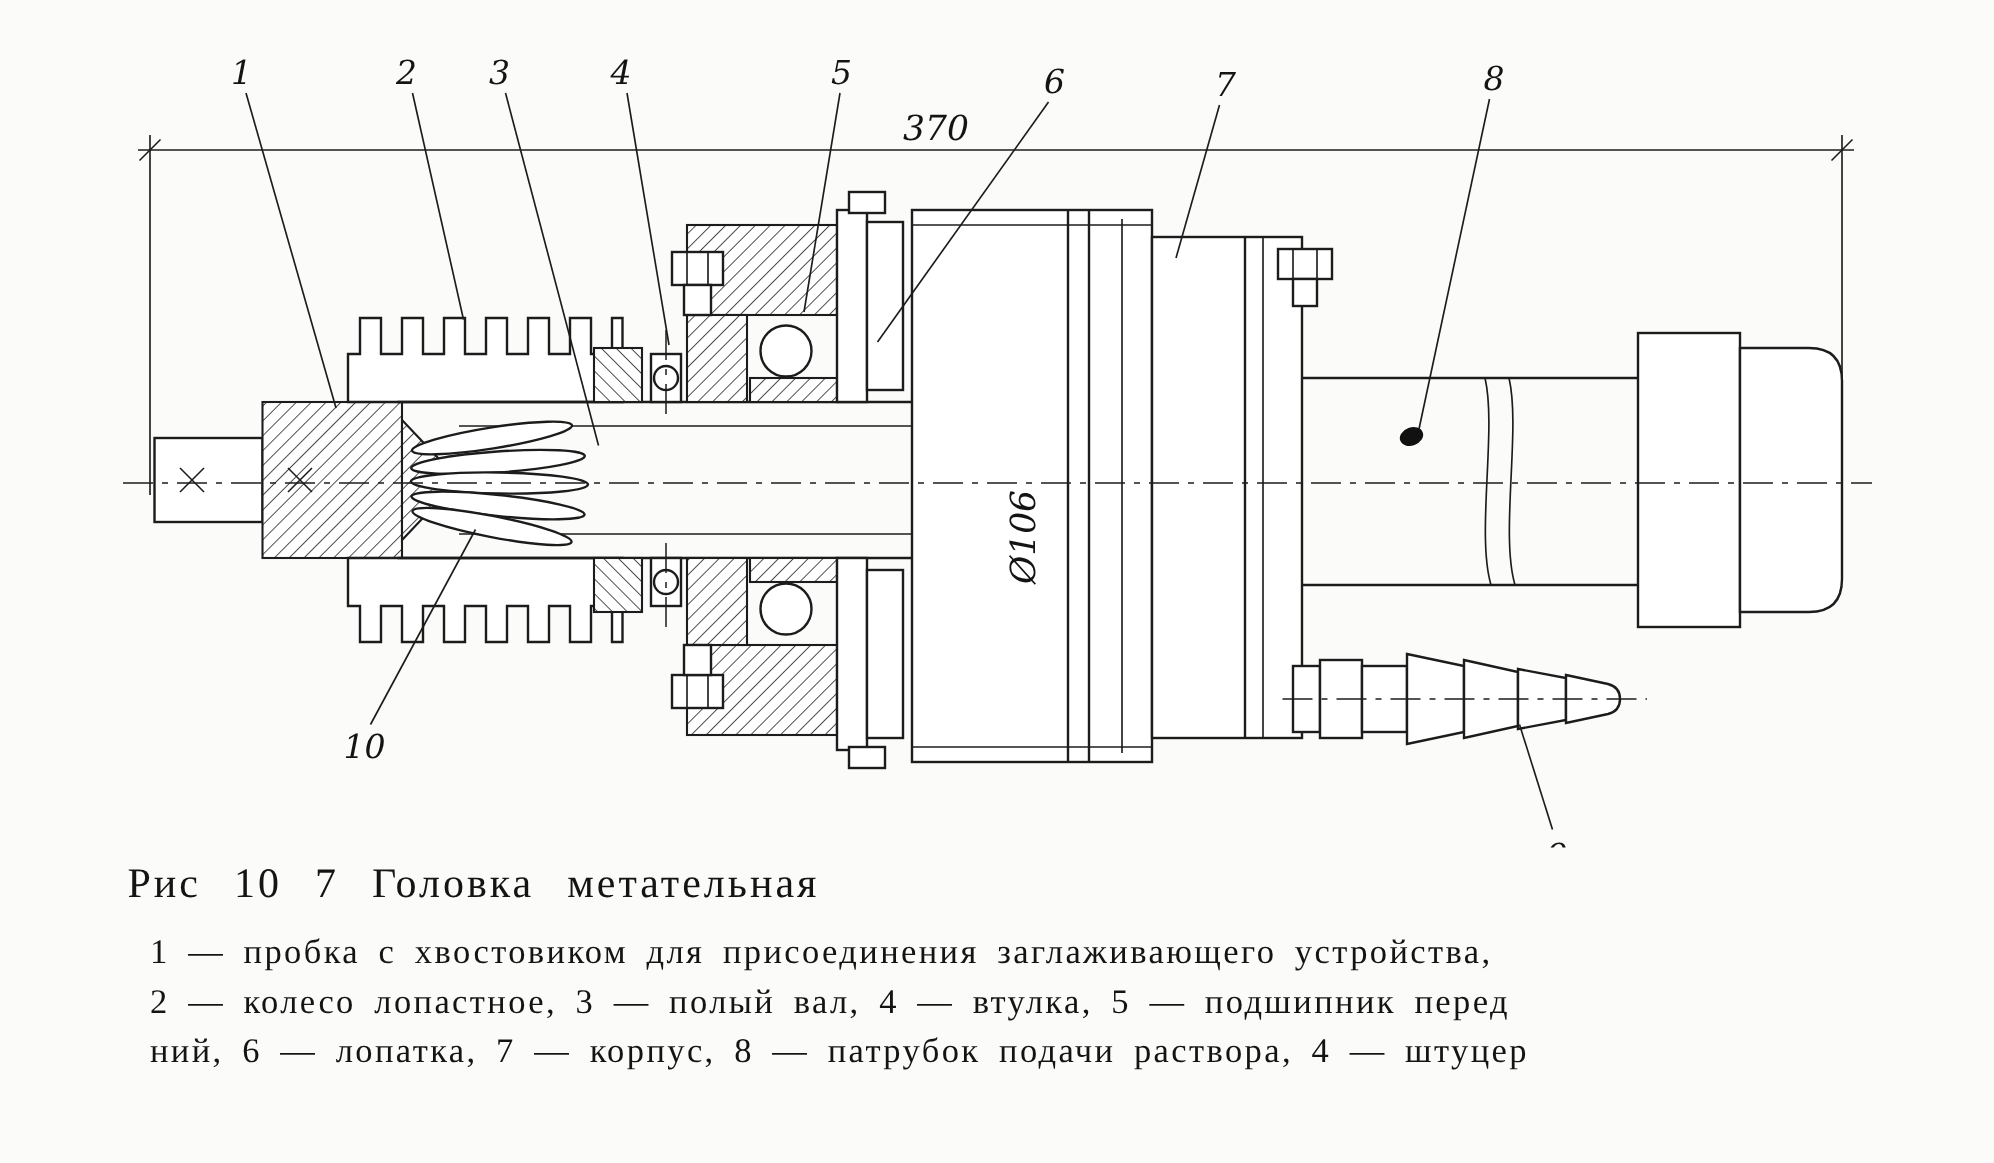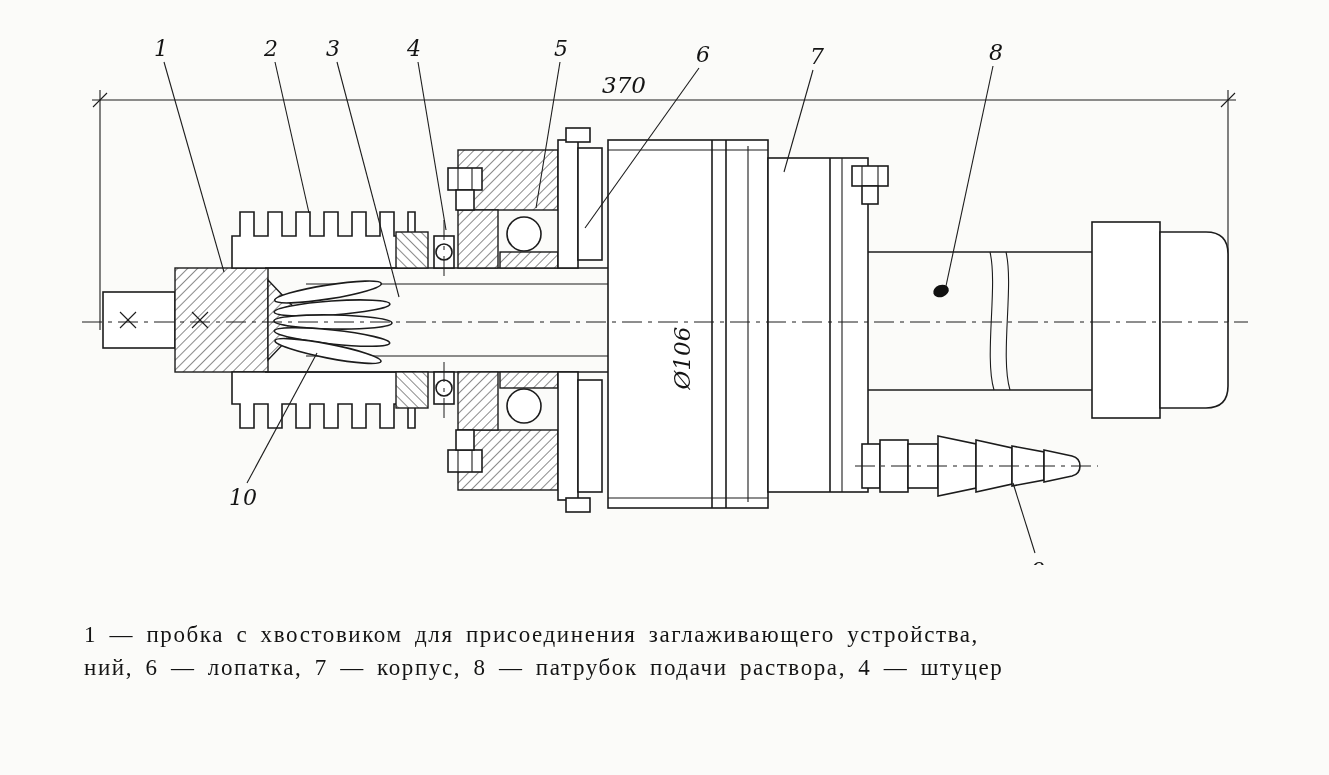--- a/index.html
+++ b/index.html
@@ -24,21 +24,21 @@
   .num  { font:italic 22px "DejaVu Serif", serif; fill:#141414; text-anchor:middle; }
   .dim  { font:italic 23px "DejaVu Serif", serif; fill:#141414; text-anchor:middle; }
 
   .caption {
     position:absolute; left:85px; top:574px;
     font-size:28px; color:#141414;
     letter-spacing:2px; word-spacing:13px;
     white-space:nowrap;
   }
   .legend {
-    position:absolute; left:84px; top:618px; width:1220px;
+    position:absolute; left:100px; top:618px; width:1220px;
     font-size:23px; color:#141414;
     letter-spacing:1.6px; word-spacing:5px;
     line-height:33px;
   }
   .legend .ll { white-space:nowrap; }
 </style>
 </head>
 <body>
 
 <div class="page">
@@ -202,19 +202,21 @@
       <text class="num" x="414" y="56">4</text>
       <text class="num" x="561" y="56">5</text>
       <text class="num" x="703" y="62">6</text>
       <text class="num" x="817" y="64">7</text>
       <text class="num" x="996" y="60">8</text>
       <text class="num" x="1038" y="578">9</text>
       <text class="num" x="243" y="505">10</text>
     </g>
   </svg>
 
+  <div class="caption">Рис 10 7 Головка метательная</div>
 
   <div class="legend">
     <div class="ll">1 — пробка с хвостовиком для присоединения заглаживающего устройства,</div>
+    <div class="ll">2 — колесо лопастное, 3 — полый вал, 4 — втулка, 5 — подшипник перед</div>
     <div class="ll">ний, 6 — лопатка, 7 — корпус, 8 — патрубок подачи раствора, 4 — штуцер</div>
   </div>
 
 </div>
 
 </body></html>

